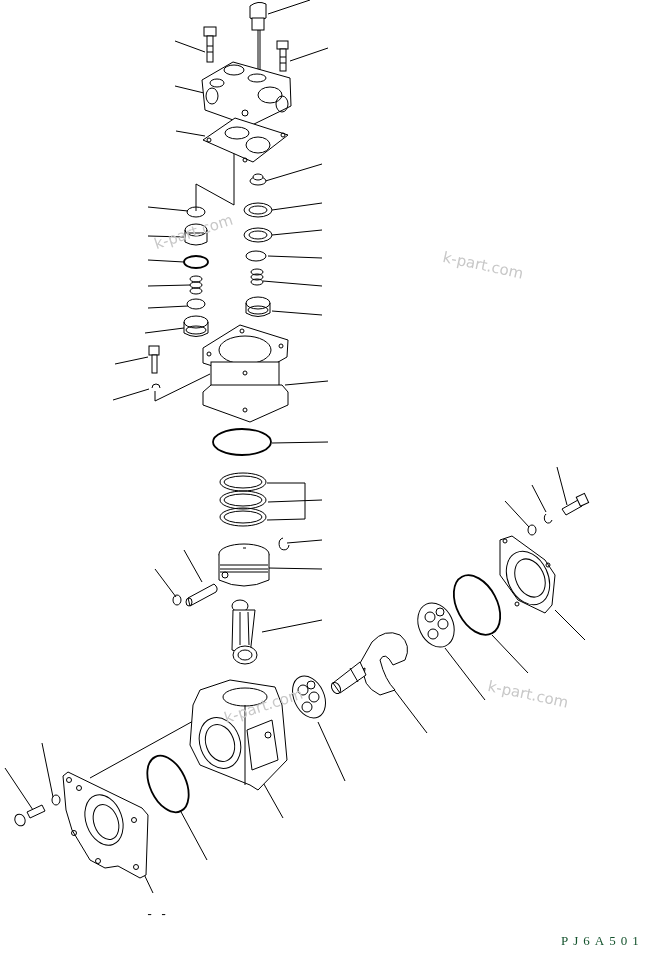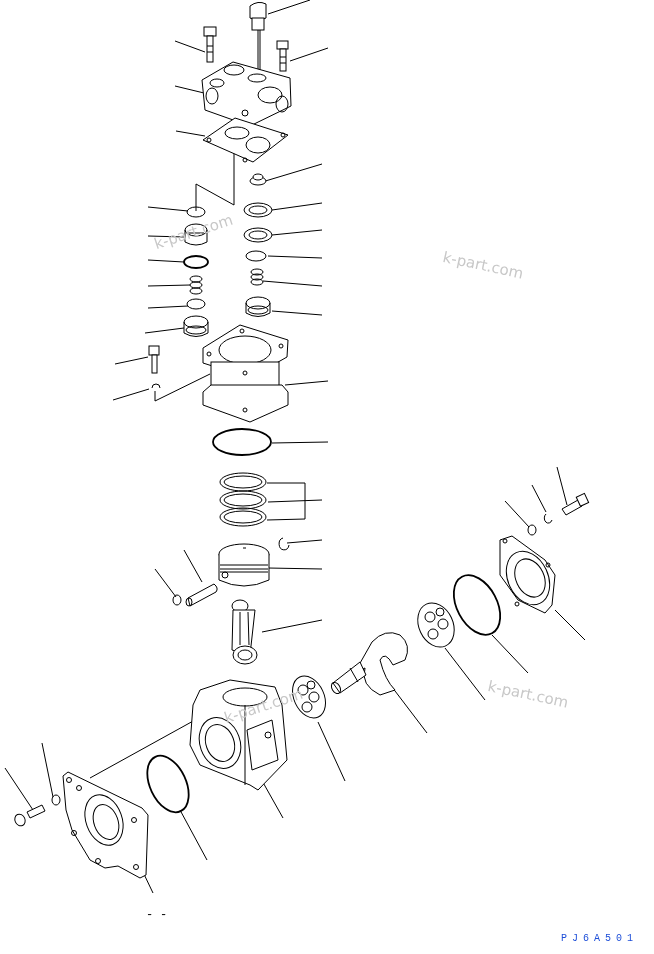--- a/index.html
+++ b/index.html
@@ -2,21 +2,21 @@
 <html><head>
 <meta charset="utf-8">
 <style>
   html, body { margin:0; padding:0; background:#ffffff; }
   body { width:654px; height:954px; position:relative; overflow:hidden; font-family:"Liberation Sans", sans-serif; }
   svg.diagram { position:absolute; left:0; top:0; }
   .ln { stroke:#000; stroke-width:1; fill:none; }
   .lw { stroke:#000; stroke-width:1; fill:#fff; }
   .thick { stroke:#000; stroke-width:1.8; fill:none; }
   .wm { position:absolute; color:#c8c8c8; font-family:"DejaVu Sans", sans-serif; font-size:15px; transform-origin:left top; white-space:nowrap; }
-  .code { position:absolute; left:561px; top:933px; font-family:Liberation Mono, monospace; font-size:10px; letter-spacing:5px; color:#1d4ed8; }
+  .code { position:absolute; left:561px; top:933px; font-family:Liberation Serif, serif; font-size:13px; letter-spacing:5px; color:#14532d; }
   .dash { position:absolute; font-family:"Liberation Mono", monospace; font-size:12px; color:#000; }
 </style>
 </head>
 <body>
 
 <svg class="diagram" width="654" height="954" viewBox="0 0 654 954" xmlns="http://www.w3.org/2000/svg">
 
   <g>
     <line class="ln" x1="268" y1="14" x2="310" y2="0"></line>
     <line class="ln" x1="290" y1="61" x2="328" y2="48"></line>

